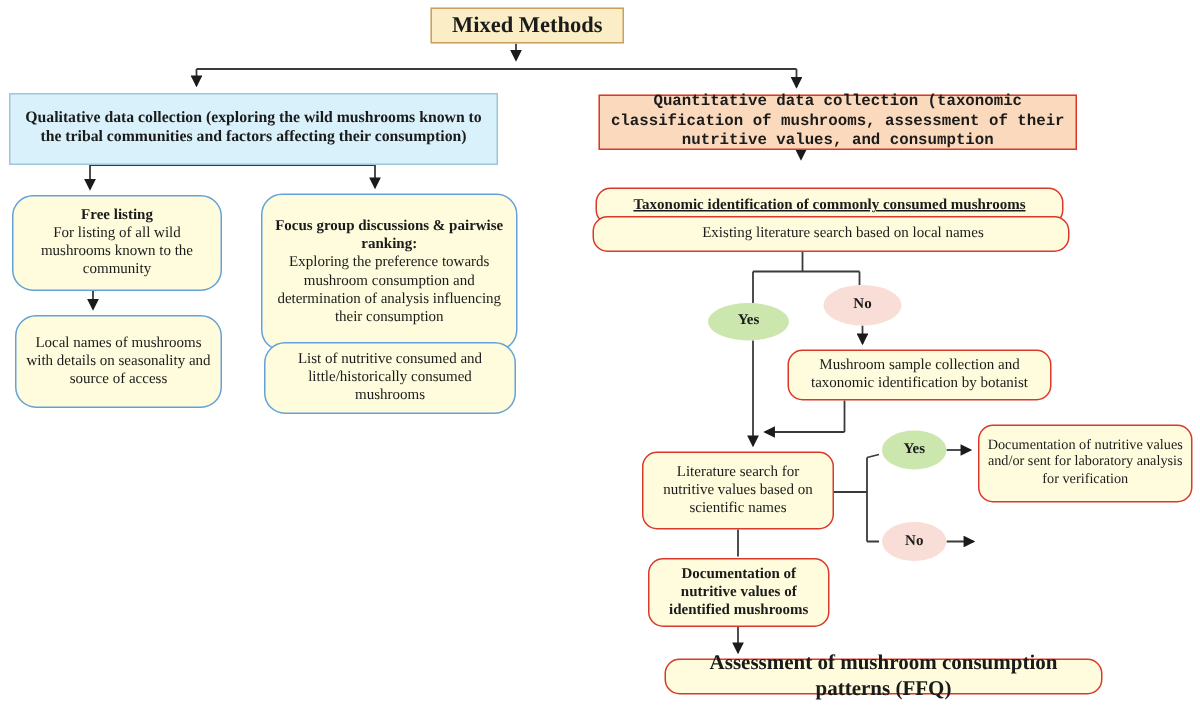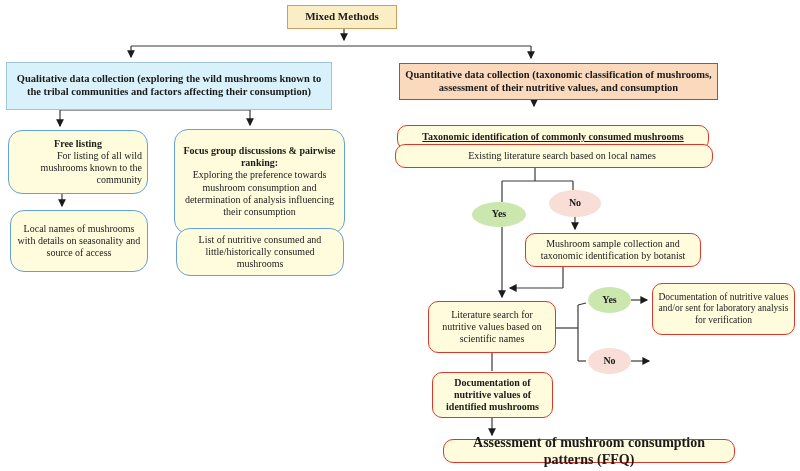--- a/index.html
+++ b/index.html
@@ -8,21 +8,21 @@
     font-family:"Liberation Serif",serif;color:var(--text-color,#1b1b1b);
     overflow:hidden;
   }
   #connectors{position:absolute;left:0;top:0;width:800px;height:471px;}
   .box{
     position:absolute;box-sizing:border-box;display:flex;flex-direction:column;
     align-items:center;justify-content:center;text-align:center;
     padding:2px 5px;line-height:1.22;font-size:10px;
   }
   .red{border:1.6px solid var(--red-border,#d9392b);background:var(--yellow-bg,#fefcdc);border-radius:10px;}
-  .redsq{border:1.6px solid var(--red-border,#d9392b);background:var(--peach-bg,#fad9bd);border-radius:0;}
+  .redsq{border:1.6px solid var(--red-border,#d9392b);background:var(--peach-bg,#fad9bd);border-radius:0;font-family:Liberation Mono, monospace;}
   .blue{border:1.6px solid var(--blue-border,#63a2d8);background:var(--yellow-bg,#fefcdc);border-radius:14px;}
   .cyan{border:1.6px solid var(--cyan-border,#9fc6d6);background:var(--cyan-bg,#d9f1fa);border-radius:0;}
   .cream{border:1.6px solid var(--tan-border,#c9a05e);background:var(--cream-bg,#fbeec6);border-radius:0;}
   .ellipse{border-radius:50%;font-weight:bold;}
   .green{background:var(--green-bg,#cbe7ae);}
   .pink{background:var(--pink-bg,#f9ded8);}
   .bold{font-weight:bold;}
   .hdr{font-weight:bold;font-size:10.5px;}
   .sm{font-size:9.5px;line-height:1.2;}
 </style>
@@ -67,25 +67,25 @@
       <path d="M578,305 L586,303"></path>
       <path d="M578,361 L586,361"></path>
       <path d="M631,300 L647,300" marker-end="url(#ah)"></path>
       <path d="M631,361 L649,361" marker-end="url(#ah)"></path>
 
       <path d="M492,353 L492,371"></path>
       <path d="M492,418 L492,435" marker-end="url(#ah)"></path>
     </g>
   </svg>
 
-  <div class="box cream hdr" style="left:287px;top:5px;width:110px;height:24px;font-size:11px;">Mixed Methods</div>
+  <div class="box cream hdr" style="left:287px;top:5px;width:129px;height:24px;font-size:15px;">Mixed Methods</div>
 
   <div class="box cyan hdr" style="left:6px;top:62px;width:326px;height:48px;">Qualitative data collection (exploring the wild mushrooms known to the tribal communities and factors affecting their consumption)</div>
 
-  <div class="box blue" style="left:8px;top:130px;width:140px;height:64px;text-align:right;">
+  <div class="box blue" style="left:8px;top:130px;width:140px;height:64px;">
     <span class="bold">Free listing</span>
     <span>For listing of all wild mushrooms known to the community</span>
   </div>
 
   <div class="box blue" style="left:174px;top:129px;width:171px;height:105px;">
     <span class="bold">Focus group discussions &amp; pairwise ranking:</span>
     <span>Exploring the preference towards mushroom consumption and determination of analysis influencing their consumption</span>
   </div>
 
   <div class="box blue" style="left:10px;top:210px;width:138px;height:62px;">Local names of mushrooms with details on seasonality and source of access</div>

